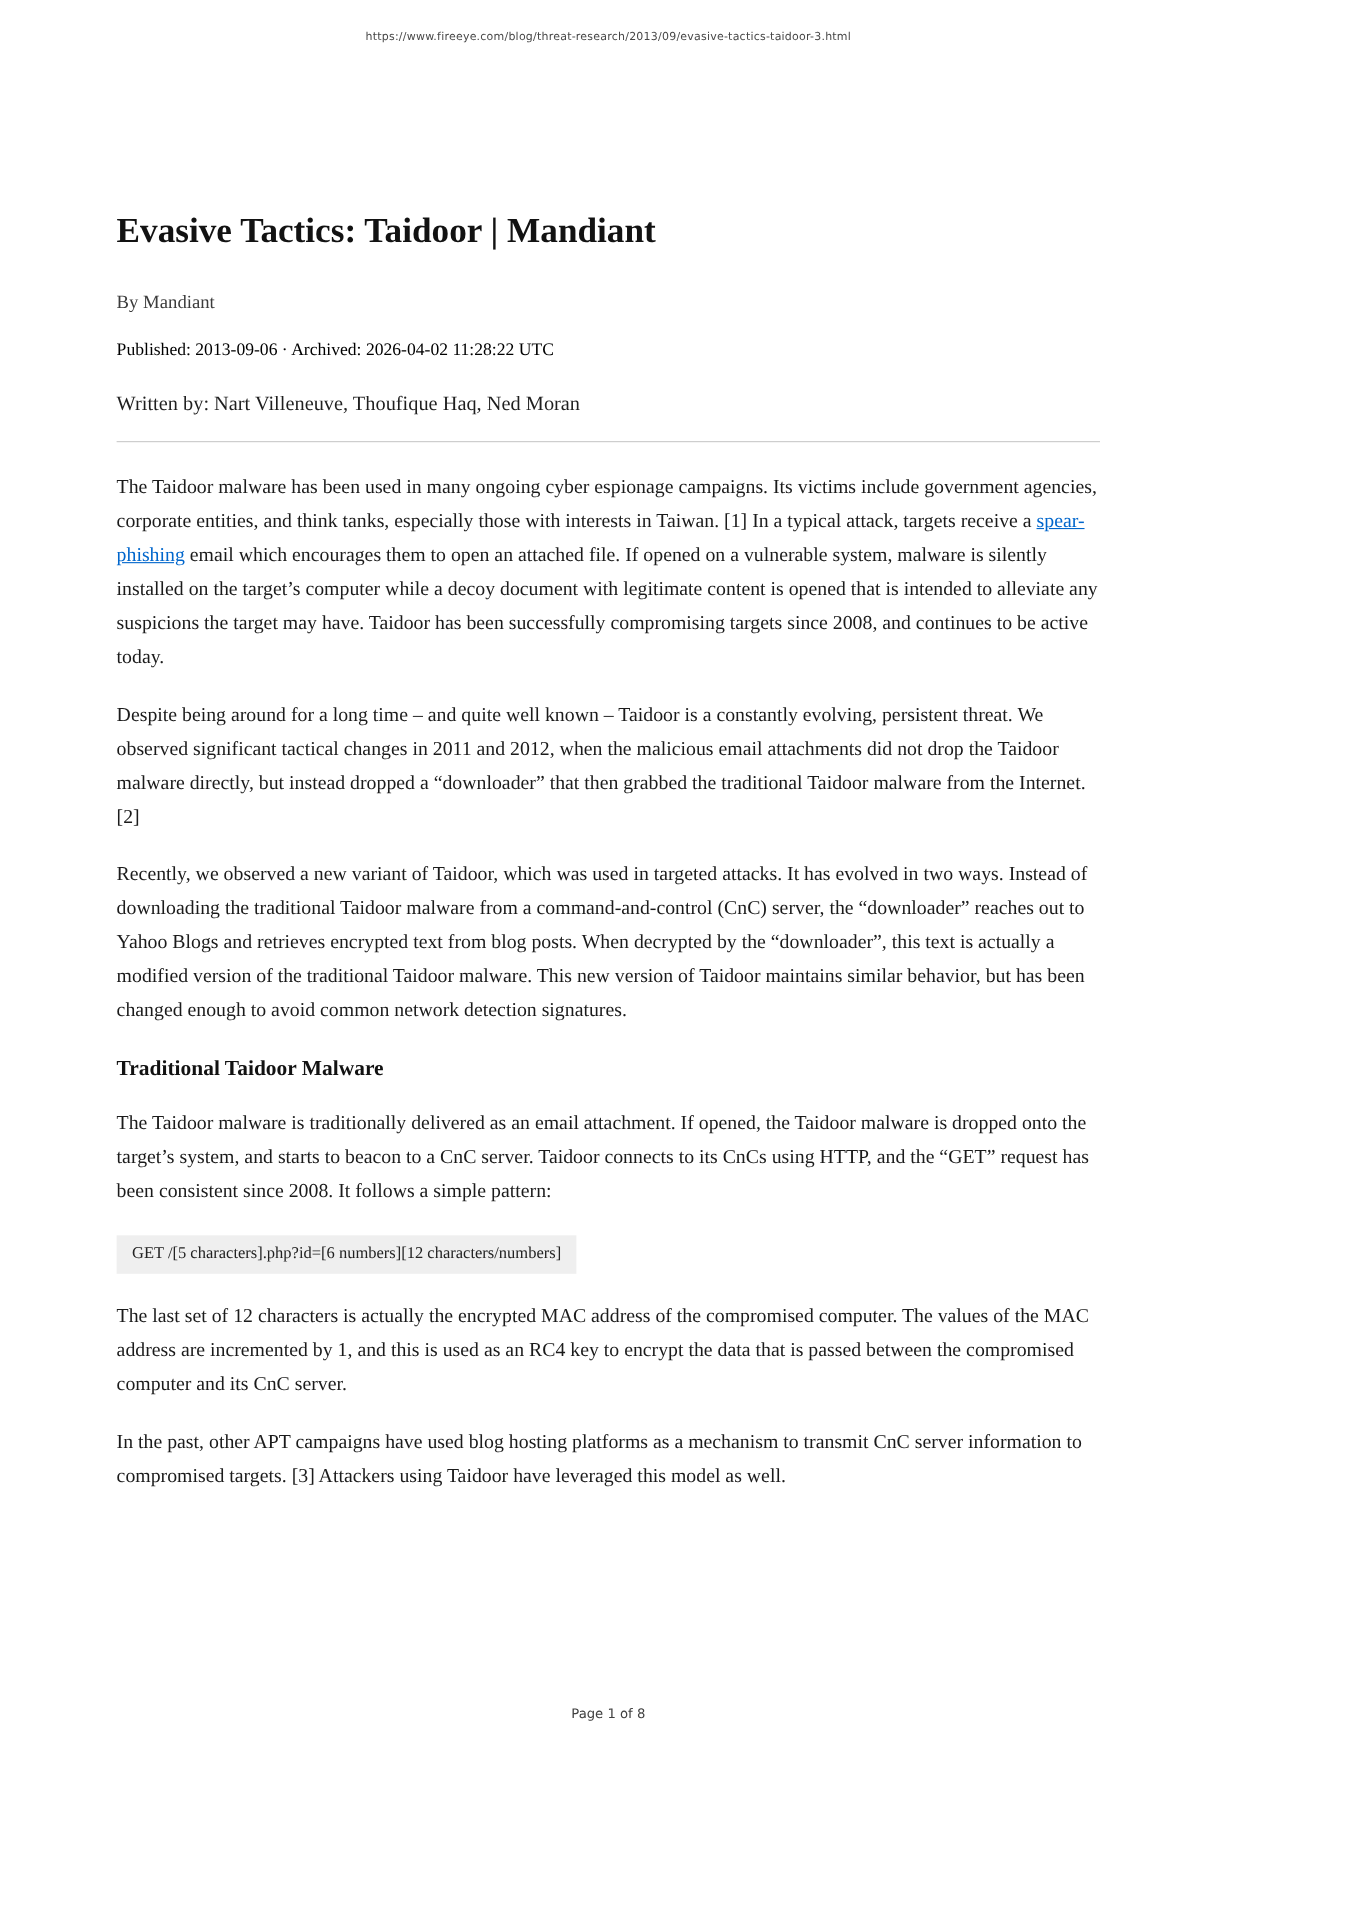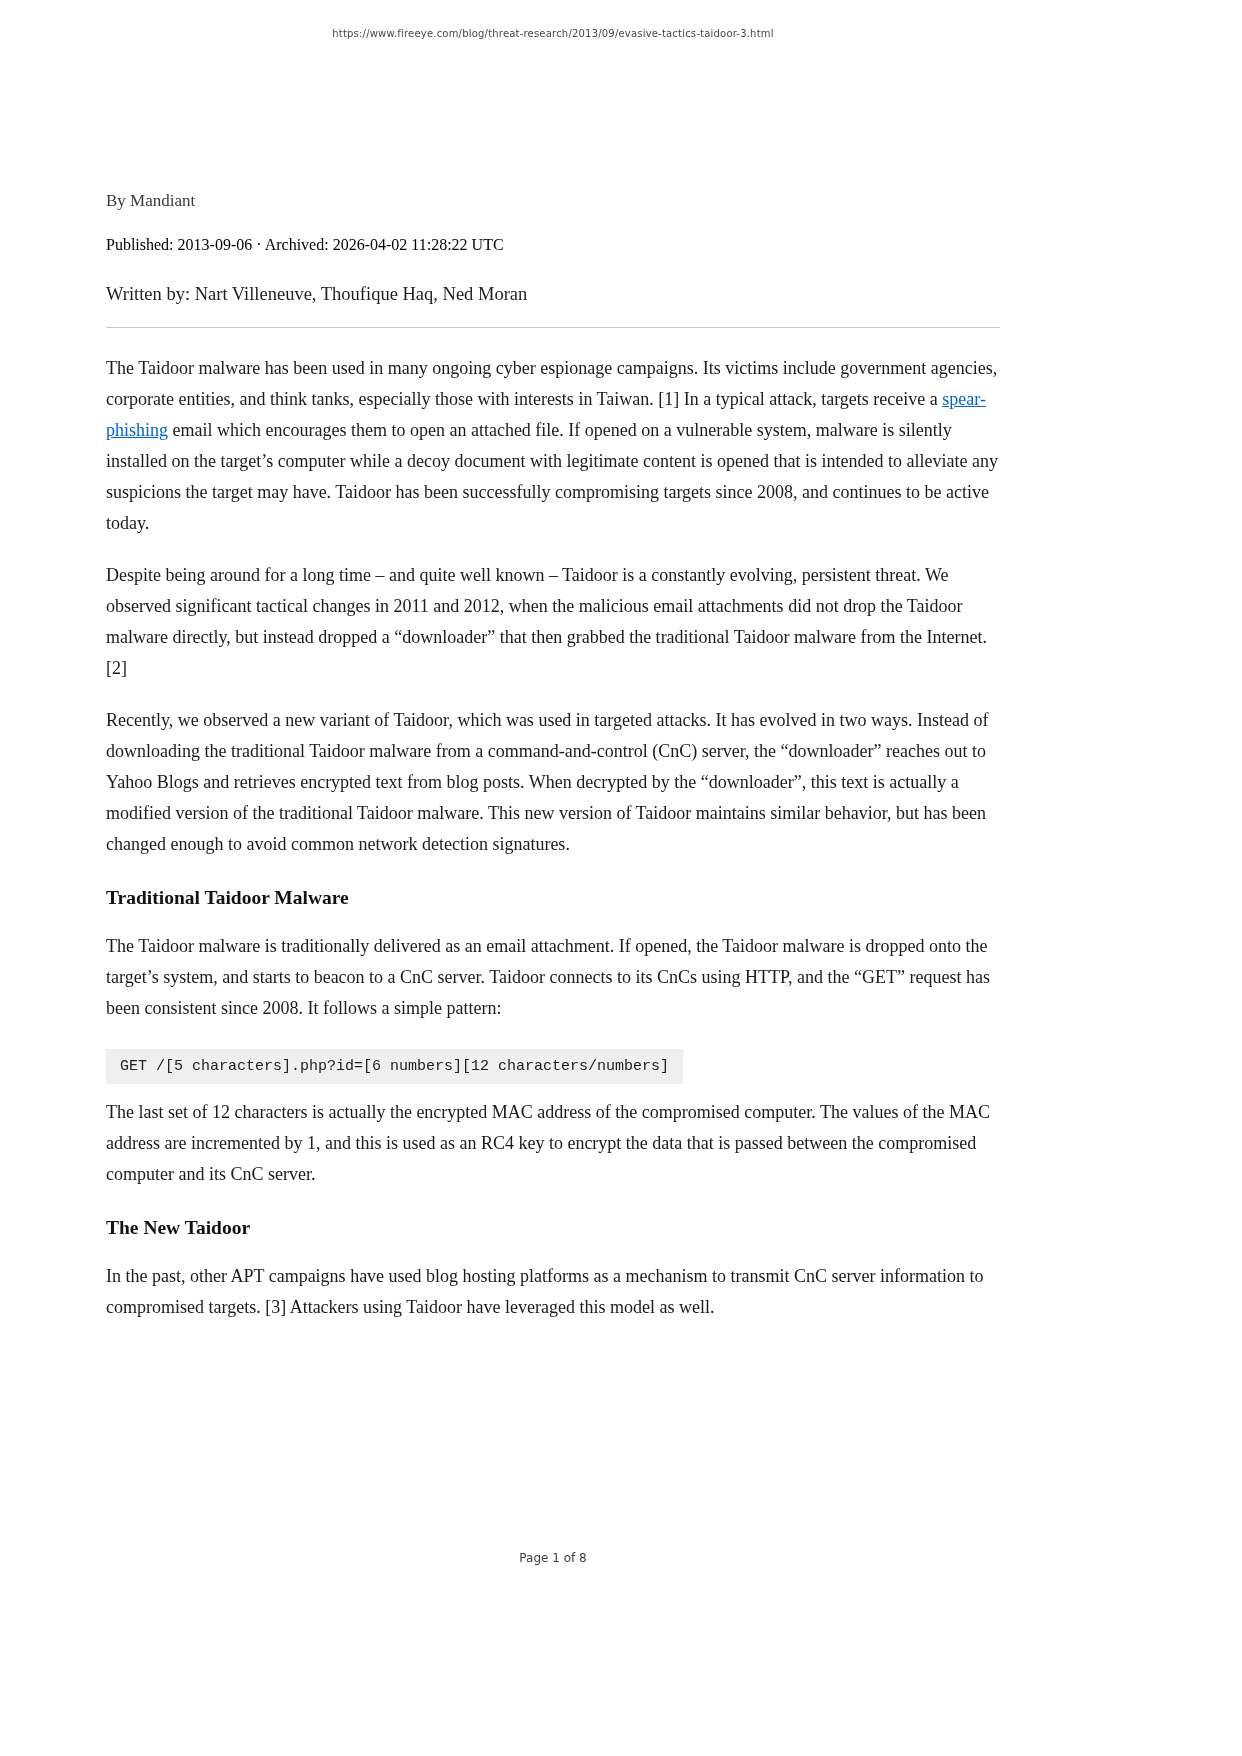--- a/index.html
+++ b/index.html
@@ -76,26 +76,26 @@
     margin: 25px 0 21px 0;
   }
   .link {
     color: #0066cc;
     text-decoration: underline;
     cursor: pointer;
   }
   .code-block {
     display: inline-block;
     background: #efefef;
-    font-family: Liberation Mono, monospace;
+    font-family: Liberation Serif, serif;
     font-size: 15px;
     line-height: 19px;
     color: #222222;
     padding: 8px 14px;
-    margin: 4px 0 13px 0;
+    margin: 4px 0 23px 0;
     white-space: pre;
   }
   .code-wrap { margin: 0; }
   .page-footer {
     position: absolute;
     top: 1551px;
     left: 106px;
     width: 894px;
     text-align: center;
     font-family: "DejaVu Sans", "Liberation Sans", sans-serif;
@@ -105,20 +105,21 @@
 </style>
 </head>
 <body>
 
 <div class="page">
 
   <div class="top-url">https://www.fireeye.com/blog/threat-research/2013/09/evasive-tactics-taidoor-3.html</div>
 
   <div class="article">
 
+    <h1 class="title">Evasive Tactics: Taidoor | Mandiant</h1>
 
     <div class="byline">By Mandiant</div>
 
     <div class="meta">Published: 2013-09-06 · Archived: 2026-04-02 11:28:22 UTC</div>
 
     <div class="written-by">Written by: Nart Villeneuve, Thoufique Haq, Ned Moran</div>
 
     <hr class="divider">
 
     <p><span>The Taidoor malware has been used in many ongoing cyber espionage campaigns. Its victims include government agencies, corporate entities, and think tanks, especially those with interests in Taiwan. [1] In a typical attack, targets receive a </span><a class="link">spear-phishing</a><span> email which encourages them to open an attached file. If opened on a vulnerable system, malware is silently installed on the target’s computer while a decoy document with legitimate content is opened that is intended to alleviate any suspicions the target may have. Taidoor has been successfully compromising targets since 2008, and continues to be active today.</span></p>
@@ -130,21 +131,20 @@
     <h2 class="section-heading">Traditional Taidoor Malware</h2>
 
     <p>The Taidoor malware is traditionally delivered as an email attachment. If opened, the Taidoor malware is dropped onto the target’s system, and starts to beacon to a CnC server. Taidoor connects to its CnCs using HTTP, and the “GET” request has been consistent since 2008. It follows a simple pattern:</p>
 
     <div class="code-wrap">
       <pre class="code-block">GET /[5 characters].php?id=[6 numbers][12 characters/numbers]</pre>
     </div>
 
     <p>The last set of 12 characters is actually the encrypted MAC address of the compromised computer. The values of the MAC address are incremented by 1, and this is used as an RC4 key to encrypt the data that is passed between the compromised computer and its CnC server.</p>
 
-    <h2 class="section-heading">The New Taidoor</h2>
 
     <p>In the past, other APT campaigns have used blog hosting platforms as a mechanism to transmit CnC server information to compromised targets. [3] Attackers using Taidoor have leveraged this model as well.</p>
 
   </div>
 
   <div class="page-footer">Page 1 of 8</div>
 
 </div>
 
 </body></html>

